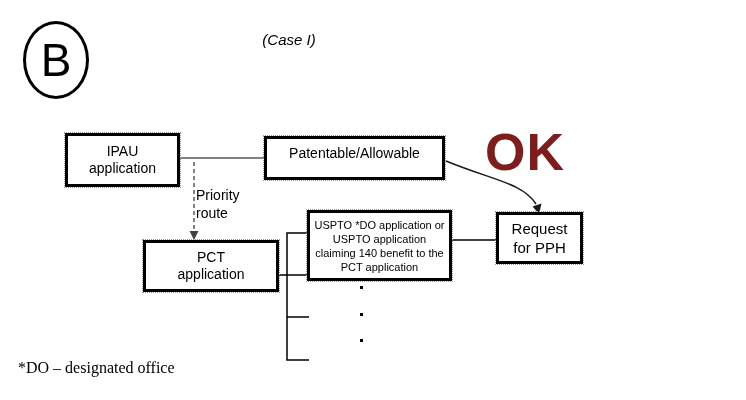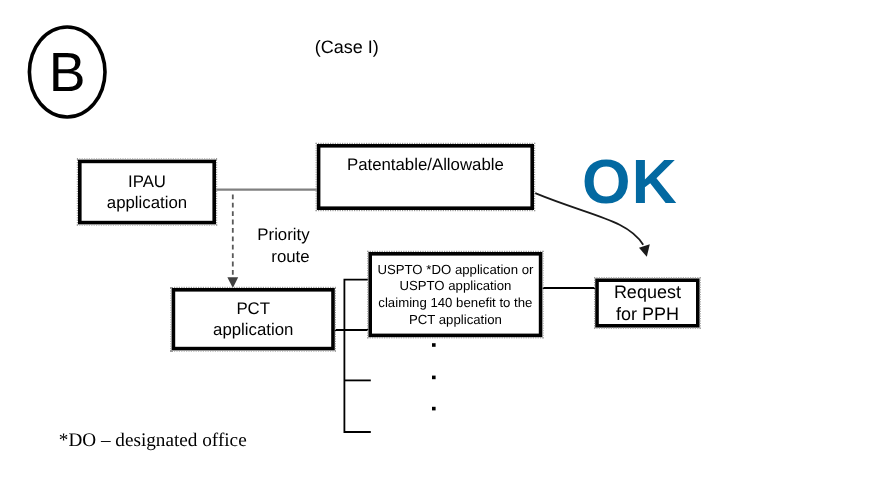--- a/index.html
+++ b/index.html
@@ -30,78 +30,77 @@
     background: #ffffff;
   }
   .title-block {
     position: absolute;
     left: 199px; top: 31px;
     width: 180px;
     text-align: center;
     font-size: 15px;
     line-height: 18px;
   }
-  .title-case { }
+  .title-case { font-style: italic; }
   .box {
     position: absolute;
     box-sizing: border-box;
     border: 3px solid #000000;
     outline: 1px dotted #999999;
     background: #ffffff;
     display: flex;
     flex-direction: column;
     align-items: center;
     justify-content: center;
     text-align: center;
     font-size: 14px;
     line-height: 17px;
   }
   .box-ipau     { left: 65px;  top: 133px; width: 115px; height: 54px; }
-  .box-patent   { left: 264px; top: 120px; width: 181px; height: 55px;
+  .box-patent   { left: 264px; top: 136px; width: 181px; height: 44px;
                   justify-content: flex-start; padding-top: 6px; }
   .box-pct      { left: 143px; top: 240px; width: 136px; height: 52px; }
   .box-uspto    { left: 307px; top: 210px; width: 145px; height: 71px;
                   font-size: 11px; line-height: 14px; }
-  .box-request  { left: 496px; top: 232px; width: 87px;  height: 41px;
+  .box-request  { left: 496px; top: 212px; width: 87px;  height: 52px;
                   font-size: 15px; line-height: 19px; }
   .ok-label {
     position: absolute;
     left: 485px; top: 126px;
     font-size: 52px;
     font-weight: bold;
-    color: #0369a1;
+    color: #7f1d1d;
     line-height: 1;
     letter-spacing: 1px;
   }
   .priority-label {
     position: absolute;
     left: 196px; top: 186px;
     width: 62px;
-    text-align: right;
+    text-align: left;
     font-size: 14px;
     line-height: 18px;
   }
   .ellipsis-dots {
     position: absolute;
     left: 360px; top: 286px;
     width: 4px; height: 56px;
     display: flex;
     flex-direction: column;
     justify-content: space-between;
   }
   .ellipsis-dots .dot {
     width: 3px; height: 3px;
     background: #000000;
   }
   .footnote {
     position: absolute;
     left: 18px; top: 359px;
     font-family: "Liberation Serif", serif;
     font-size: 16px;
-    margin-left: 31px;
   }
 </style>
 </head>
 <body>
 
 <div id="canvas">
 
   <svg class="layer-svg" viewBox="0 0 746 400">
 
     <line x1="180" y1="158" x2="265" y2="158" stroke="#808080" stroke-width="2"></line>

